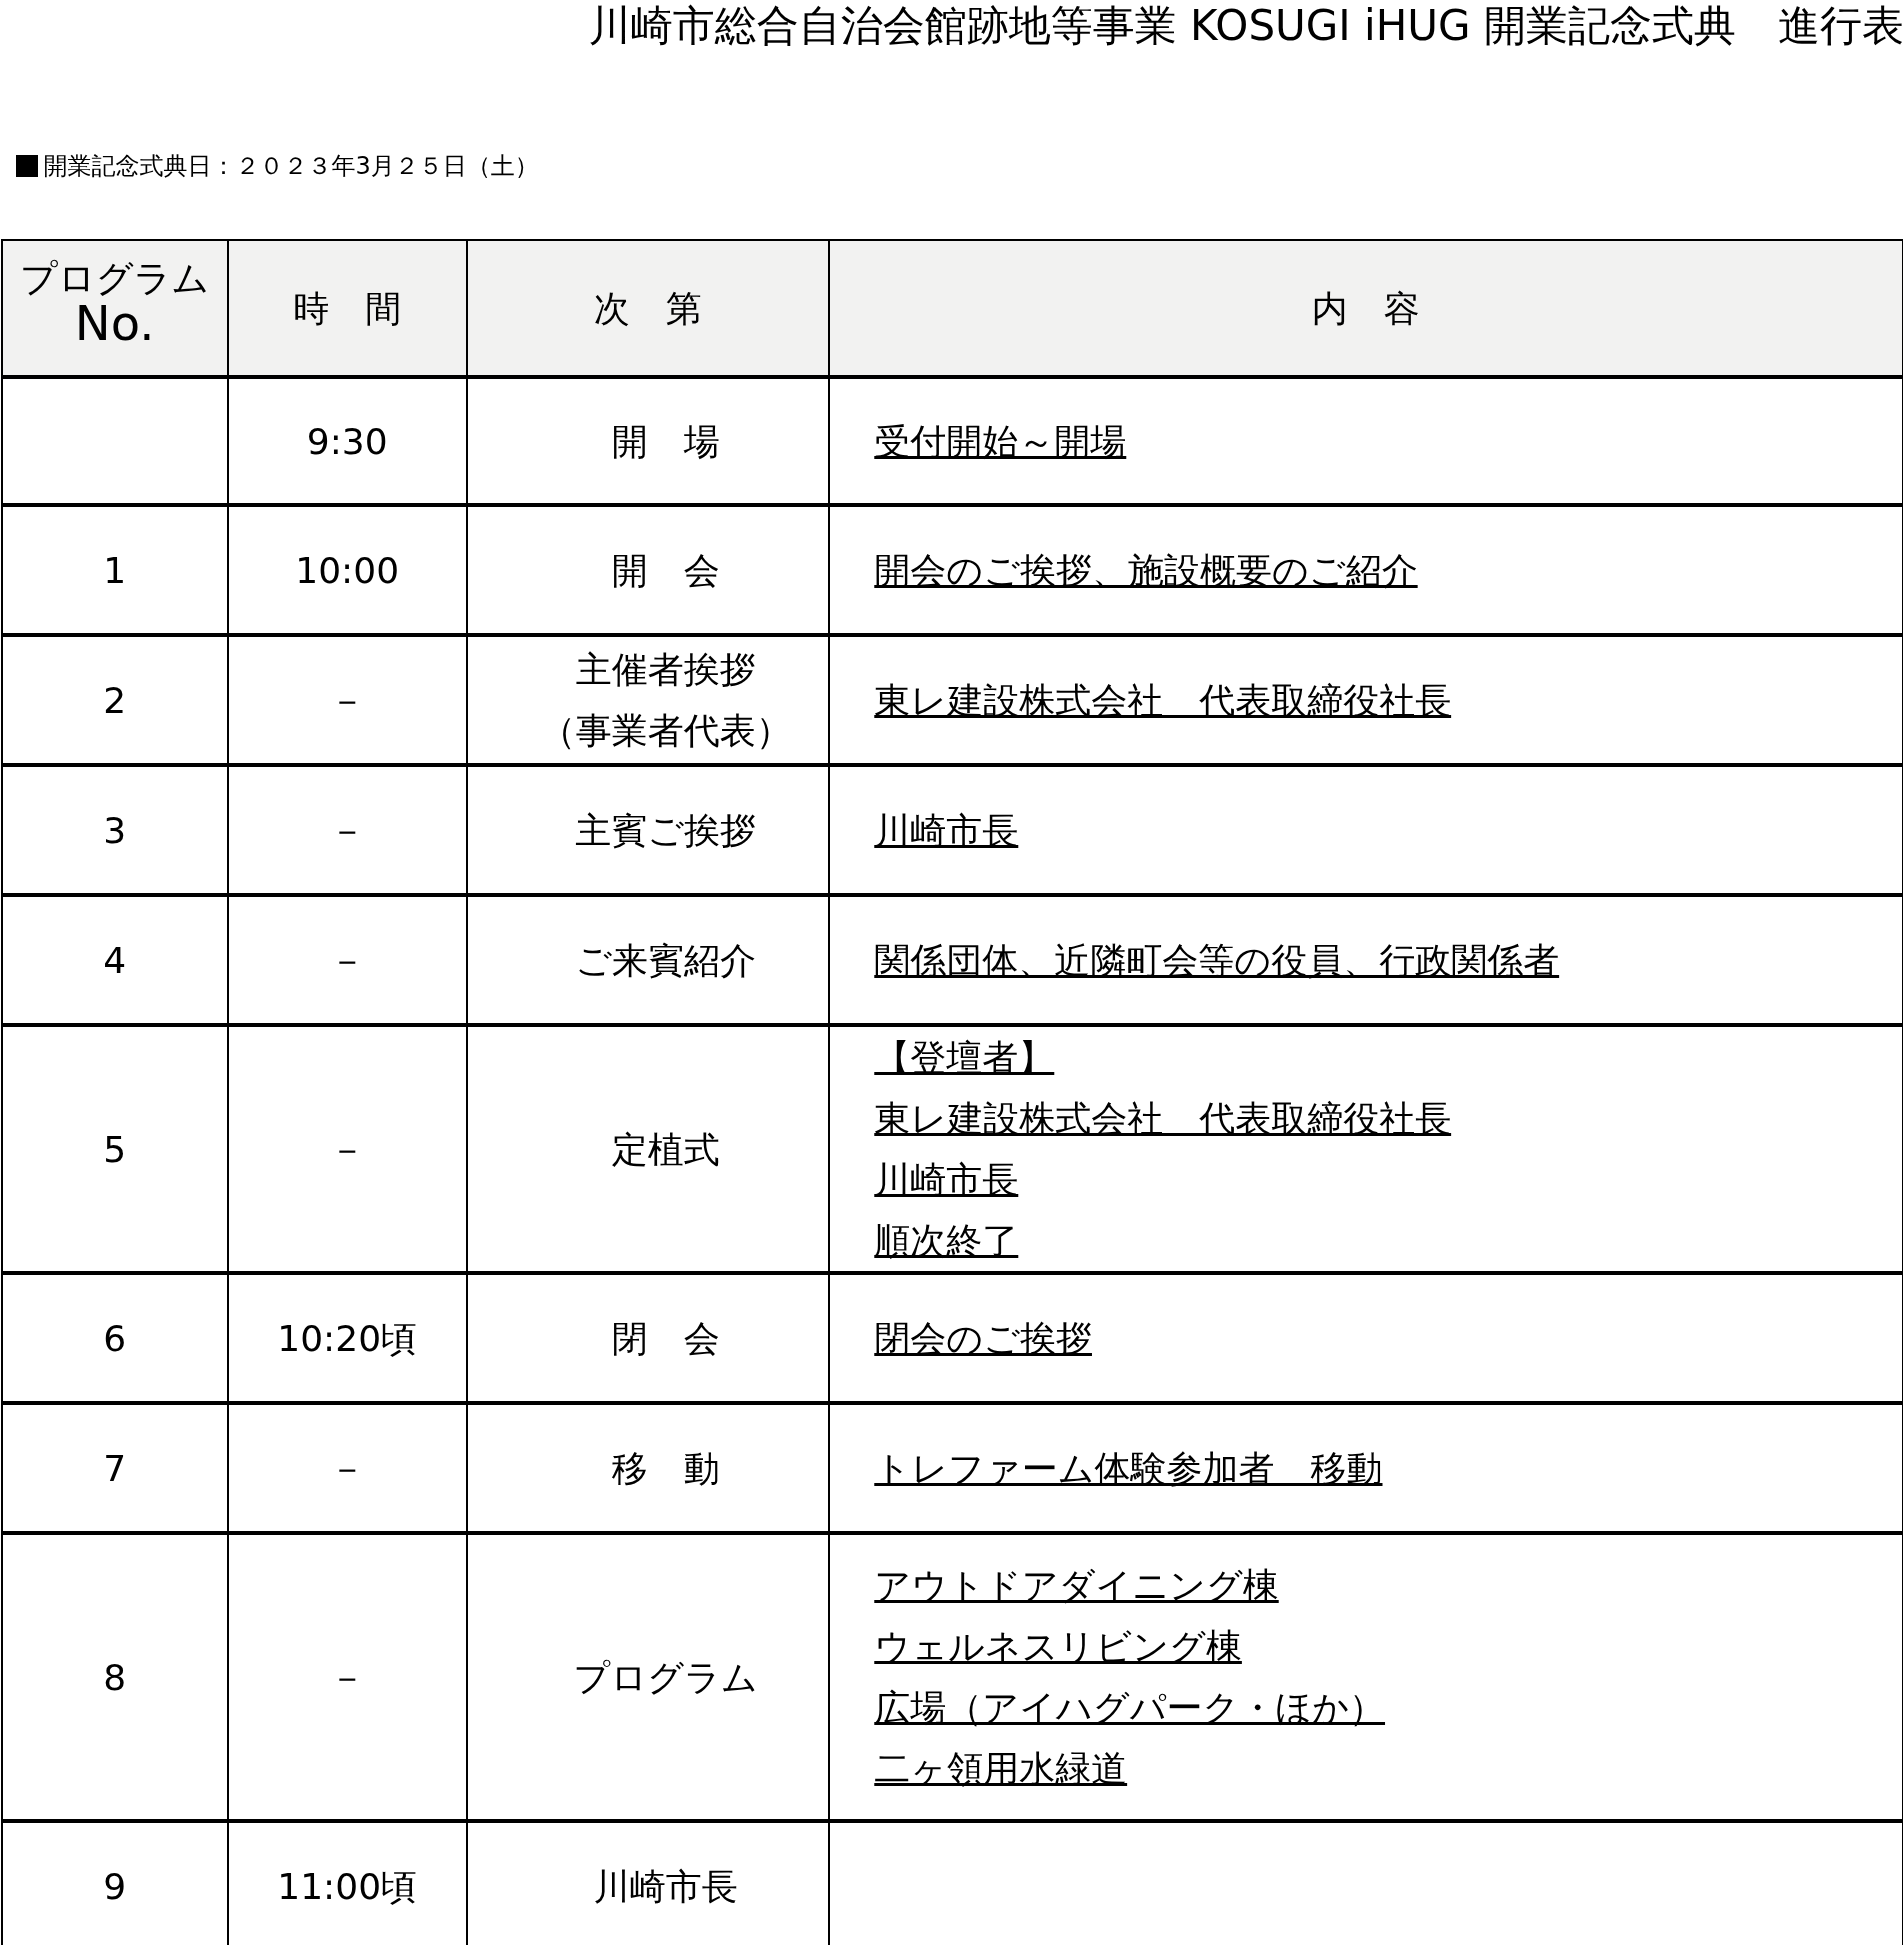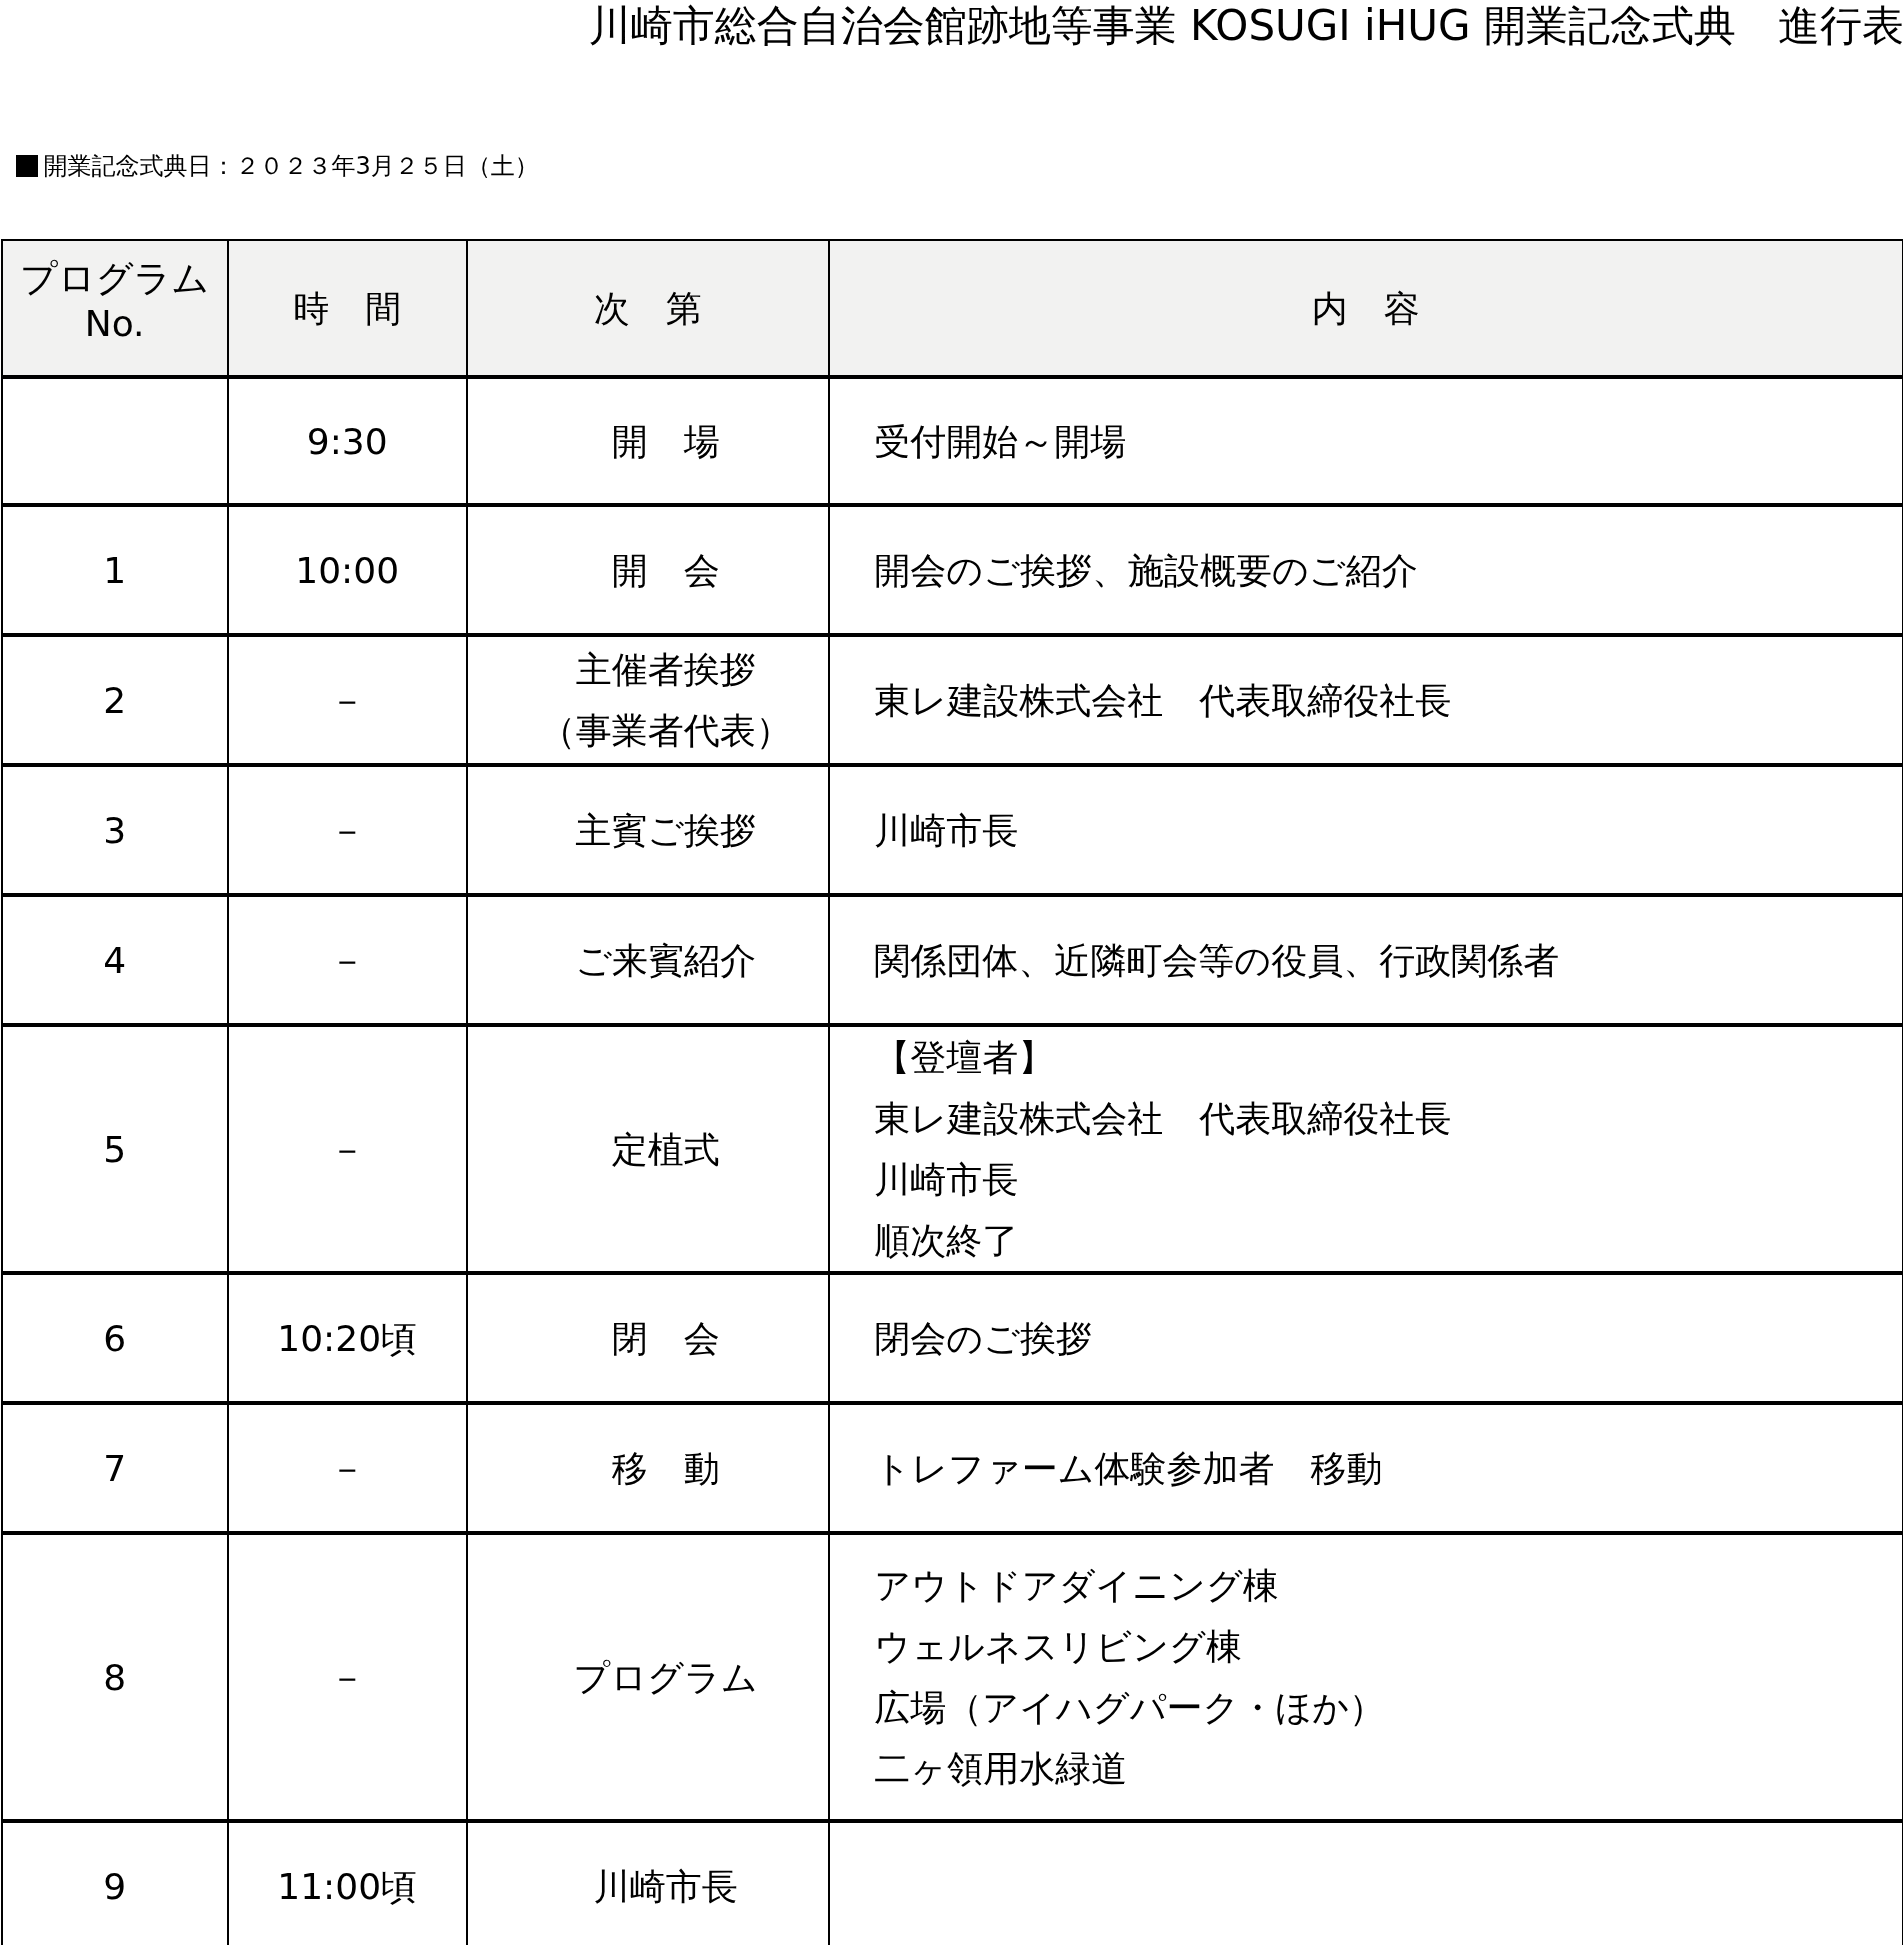--- a/index.html
+++ b/index.html
@@ -21,23 +21,23 @@
     border-collapse:collapse; table-layout:fixed;
   }
   table.prog td, table.prog th {
     border:2.2px solid #000; padding:0; font-weight:normal;
     font-size:36px; line-height:61px; vertical-align:middle;
   }
   table.prog thead th { background:#f2f2f1; text-align:center; height:134px; border-bottom:4.3px solid #000; }
   table.prog tbody tr { border-bottom:3.6px solid #000; }
   table.prog tbody td { border-bottom:4.3px solid #000; }
   .c-no, .c-time, .c-step { text-align:center; }
-  .c-content { text-align:left; padding-left:8.6px !important; }
+  .c-content { text-align:left; padding-left:8.6px !important;text-decoration:underline; }
   .hdr-no-small { display:block; font-size:37px; line-height:36px; margin-top:-4.3px; }
-  .hdr-no-big { display:block; font-size:36px; line-height:53px; }
+  .hdr-no-big { display:block; font-size:48px; line-height:53px; }
   .line { display:block;margin-left:36px; }
 </style>
 </head>
 <body>
 
 <div class="title">川崎市総合自治会館跡地等事業 KOSUGI iHUG 開業記念式典　進行表</div>
 
 <div class="date-line">
   <span class="sq"></span>
   <span>開業記念式典日：２０２３年3月２５日（土）</span>

